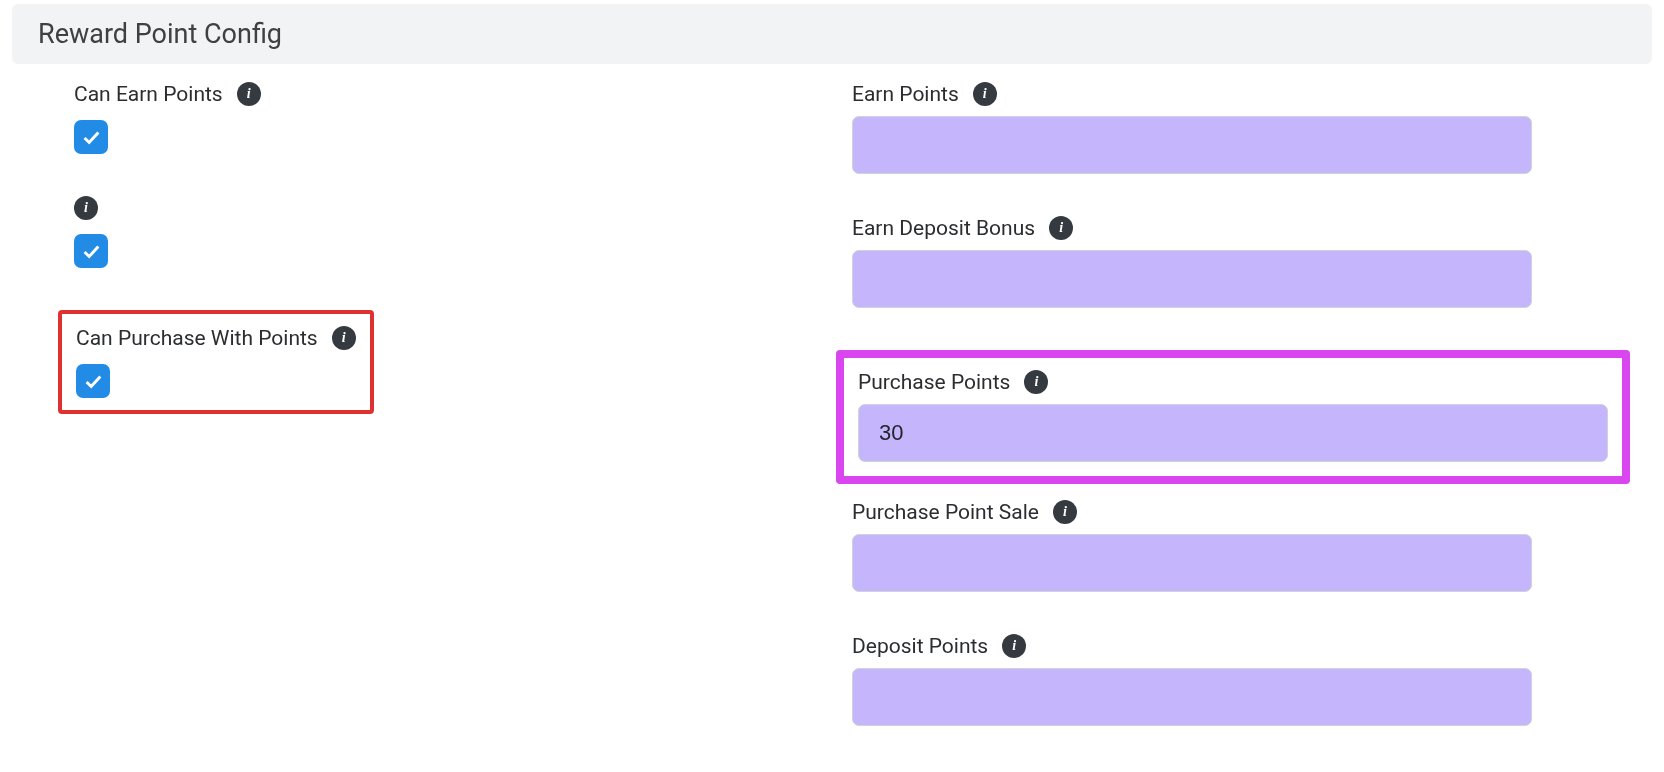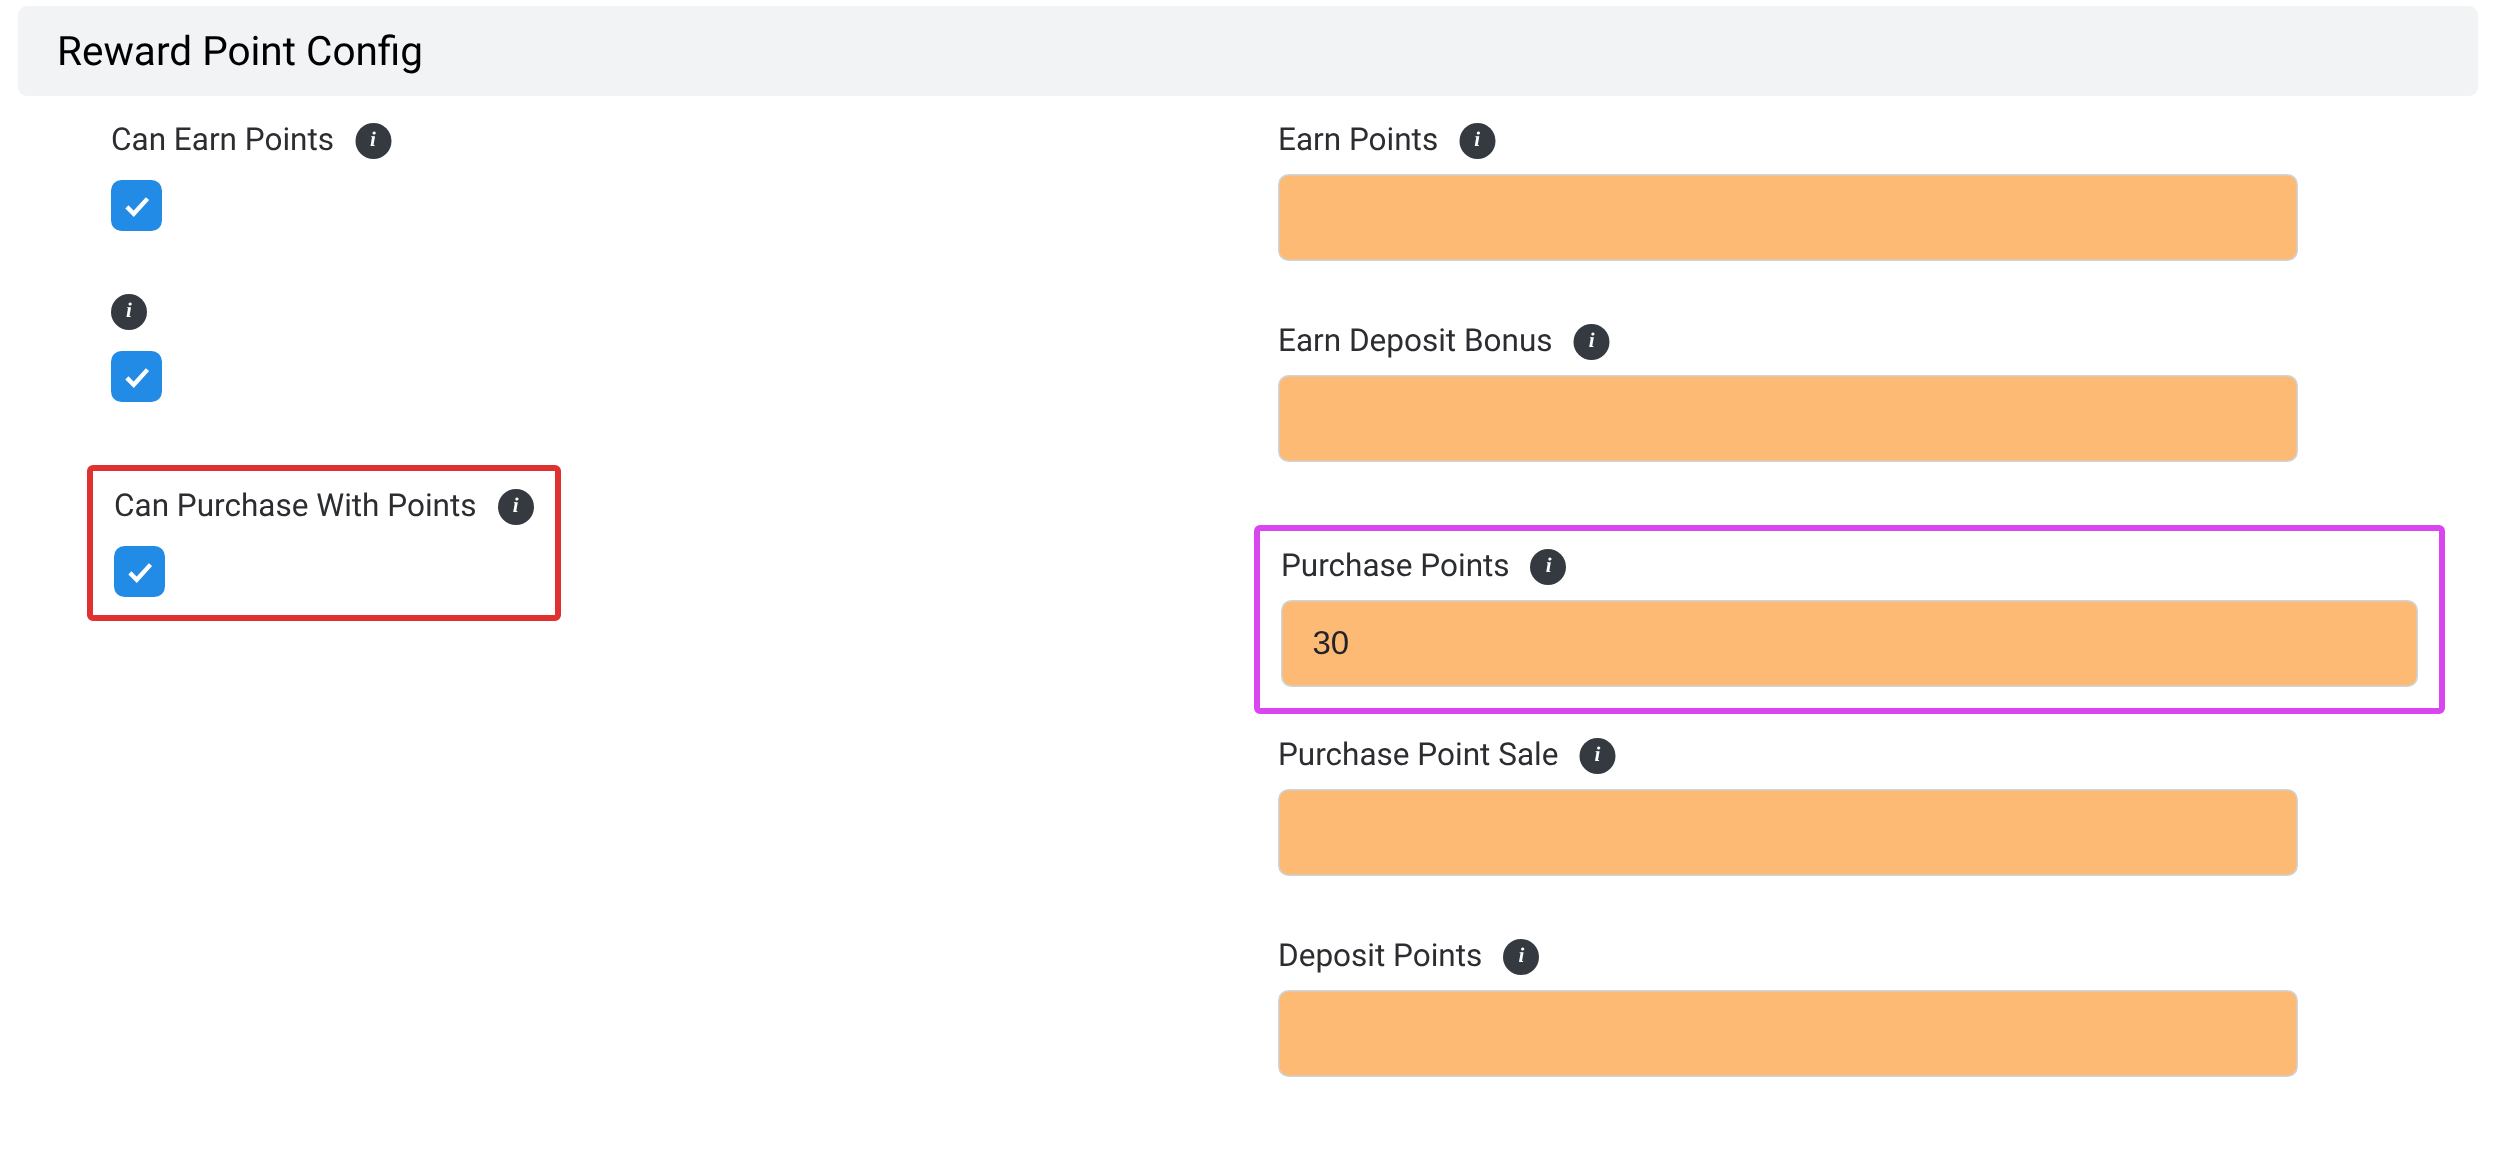--- a/index.html
+++ b/index.html
@@ -8,21 +8,21 @@
       background: #fff;
       padding: 4px 12px;
       color: #212529;
     }
     .section-header {
       background: #f1f3f5;
       border-radius: 6px;
       padding: 14px 26px;
       font-size: 27px;
       font-weight: 400;
-      color: #000000;
+      color: #404040;
     }
     .form-grid {
       display: grid;
       grid-template-columns: 1fr 1fr;
       gap: 0;
       padding: 18px 0 0 0;
     }
     .left-col { padding-left: 62px; padding-right: 20px; }
     .right-col { padding-left: 20px; padding-right: 40px; }
     .field-block {
@@ -67,33 +67,33 @@
     .input {
       width: 100%;
       max-width: 680px;
       height: 58px;
       border: 1px solid #ced4da;
       border-radius: 7px;
       padding: 0 20px;
       font-size: 22px;
       color: #212529;
       outline: none;
-      background: #fdba74;
+      background: #c4b5fd;
     }
     .highlight-box-left {
       border: 4px solid #e03131;
       border-radius: 4px;
       padding: 12px 14px 12px 14px;
       margin-left: -16px;
       margin-bottom: 42px;
       width: 316px;
     }
     .highlight-box-left .field-block { margin-bottom: 0; }
     .highlight-box-right {
-      border: 4px solid #d946ef;
+      border: 8px solid #d946ef;
       border-radius: 4px;
       padding: 12px 14px 14px 14px;
       margin-left: -16px;
       margin-right: -18px;
       margin-bottom: 16px;
     }
     .highlight-box-right .field-block { margin-bottom: 0; }
     .highlight-box-right .input { max-width: 100%; }
   </style>
 </head>

